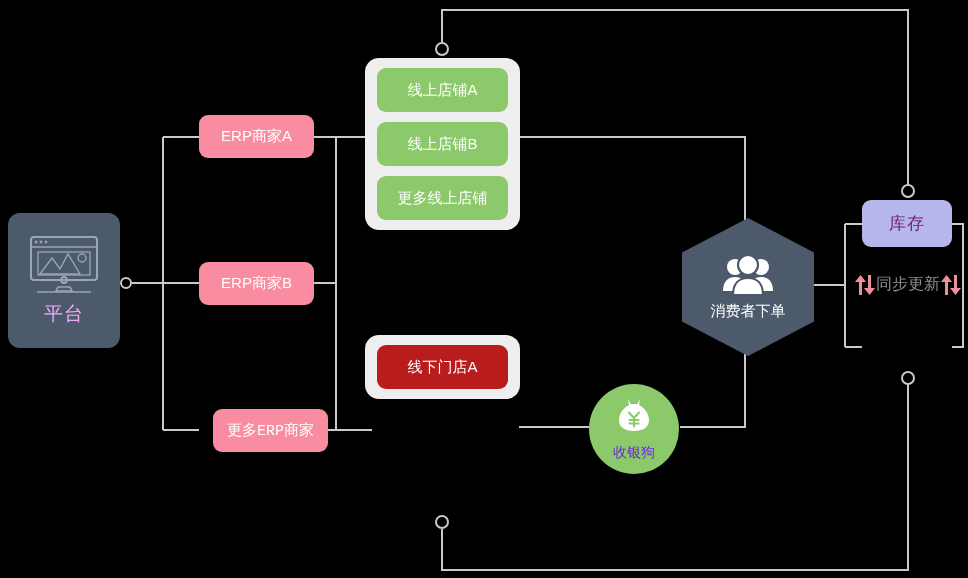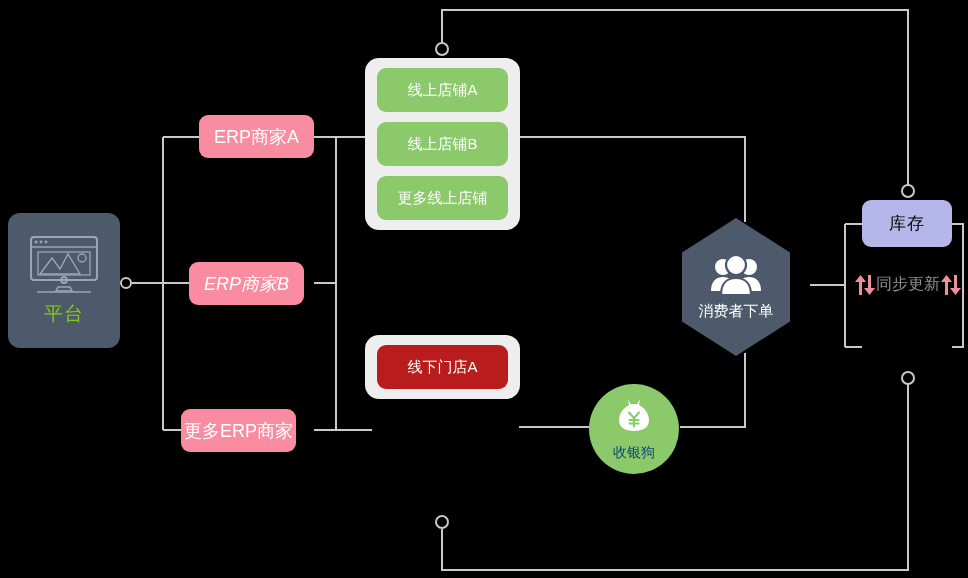--- a/index.html
+++ b/index.html
@@ -49,43 +49,43 @@
     flex-direction: column;
     align-items: center;
     justify-content: center;
   }
   #platform .monitor {
     width: 74px;
     height: 62px;
     margin-bottom: 2px;
   }
   #platform .plat-label {
-    color: #84cc16;
+    color: #f0abfc;
     font-size: 19px;
     letter-spacing: 1px;
     margin-top: 2px;
   }
 
   
   .erp-pill {
     position: absolute;
     width: 115px;
     height: 43px;
     background: #f98ca0;
     border-radius: 9px;
     color: #ffffff;
-    font-size: 18px;
+    font-size: 15px;
     display: flex;
     align-items: center;
     justify-content: center;
     white-space: nowrap;
   }
   #erp-a { left: 199px; top: 115px; }
-  #erp-b { left: 189px; top: 262px; font-style: italic; }
-  #erp-c { left: 181px; top: 409px; }
+  #erp-b { left: 199px; top: 262px; }
+  #erp-c { left: 213px; top: 409px; font-family: Liberation Mono, monospace; }
 
   
   .shop-group {
     position: absolute;
     width: 155px;
     background: #eeeeee;
     border-radius: 14px;
     padding: 10px 12px;
     box-sizing: border-box;
     display: flex;
@@ -120,31 +120,31 @@
     flex-direction: column;
     align-items: center;
     justify-content: center;
   }
   #cashier .bag-icon {
     width: 38px;
     height: 38px;
     margin-bottom: 1px;
   }
   #cashier .cashier-label {
-    color: #0c4a6e;
+    color: #6d28d9;
     font-size: 14px;
     margin-top: 9px;
   }
 
   
   #hexagon {
     position: absolute;
     left: 682px;
     top: 218px;
-    width: 108px;
+    width: 132px;
     height: 138px;
   }
   #hexagon .hex-shape {
     position: absolute;
     inset: 0;
     background: #4c5a6b;
     clip-path: polygon(50% 0%, 100% 25%, 100% 75%, 50% 100%, 0% 75%, 0% 25%);
   }
   #hexagon .hex-inner {
     position: absolute;
@@ -166,21 +166,21 @@
   }
 
   
   .purple-box {
     position: absolute;
     left: 862px;
     width: 90px;
     height: 47px;
     background: #b5b6ea;
     border-radius: 9px;
-    color: #000000;
+    color: #701a75;
     font-size: 17px;
     display: flex;
     align-items: center;
     justify-content: center;
     letter-spacing: 1px;
   }
   #box-stock { top: 200px; }
   #box-order { top: 323px; }
 
   #sync-block {

